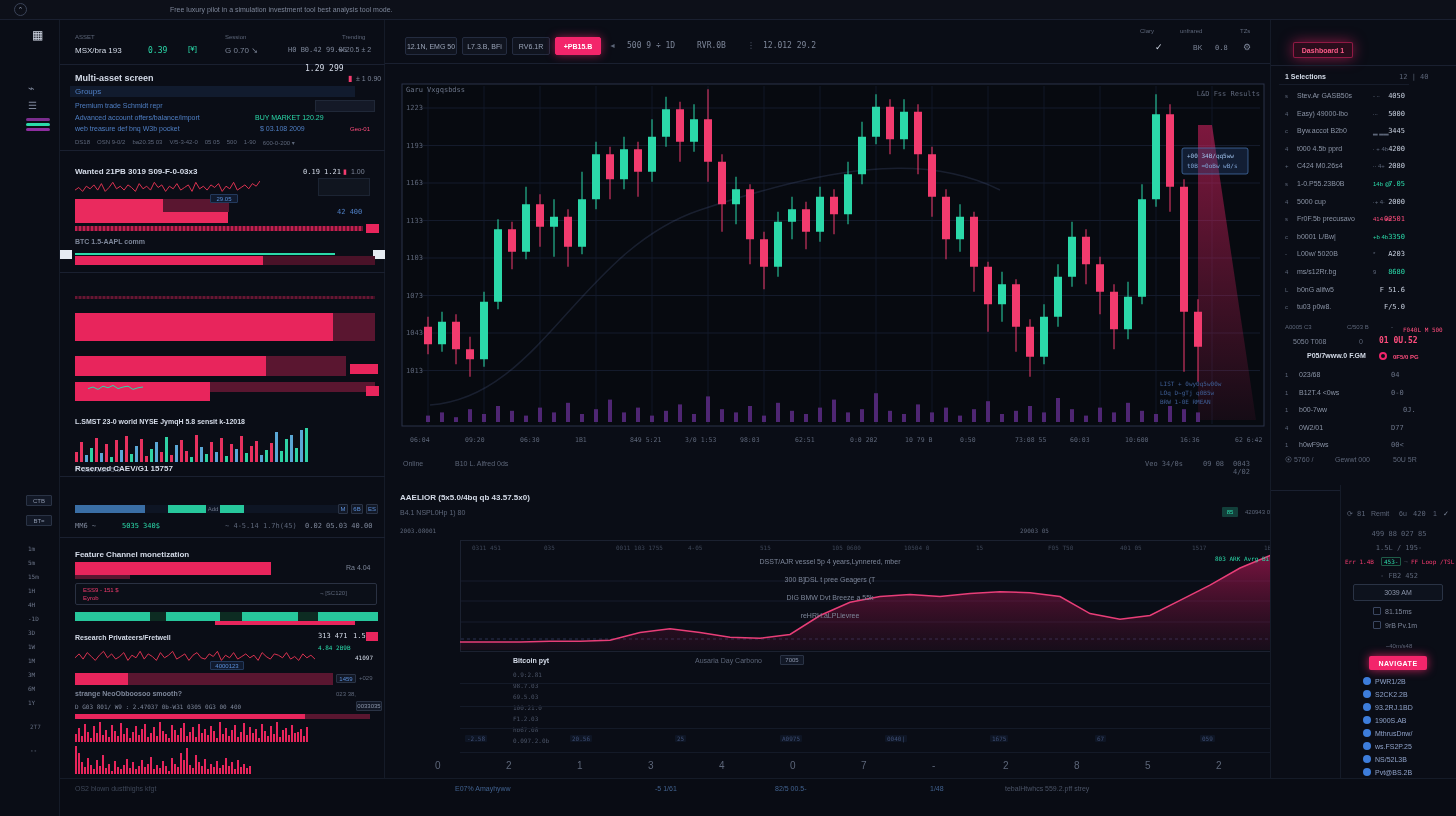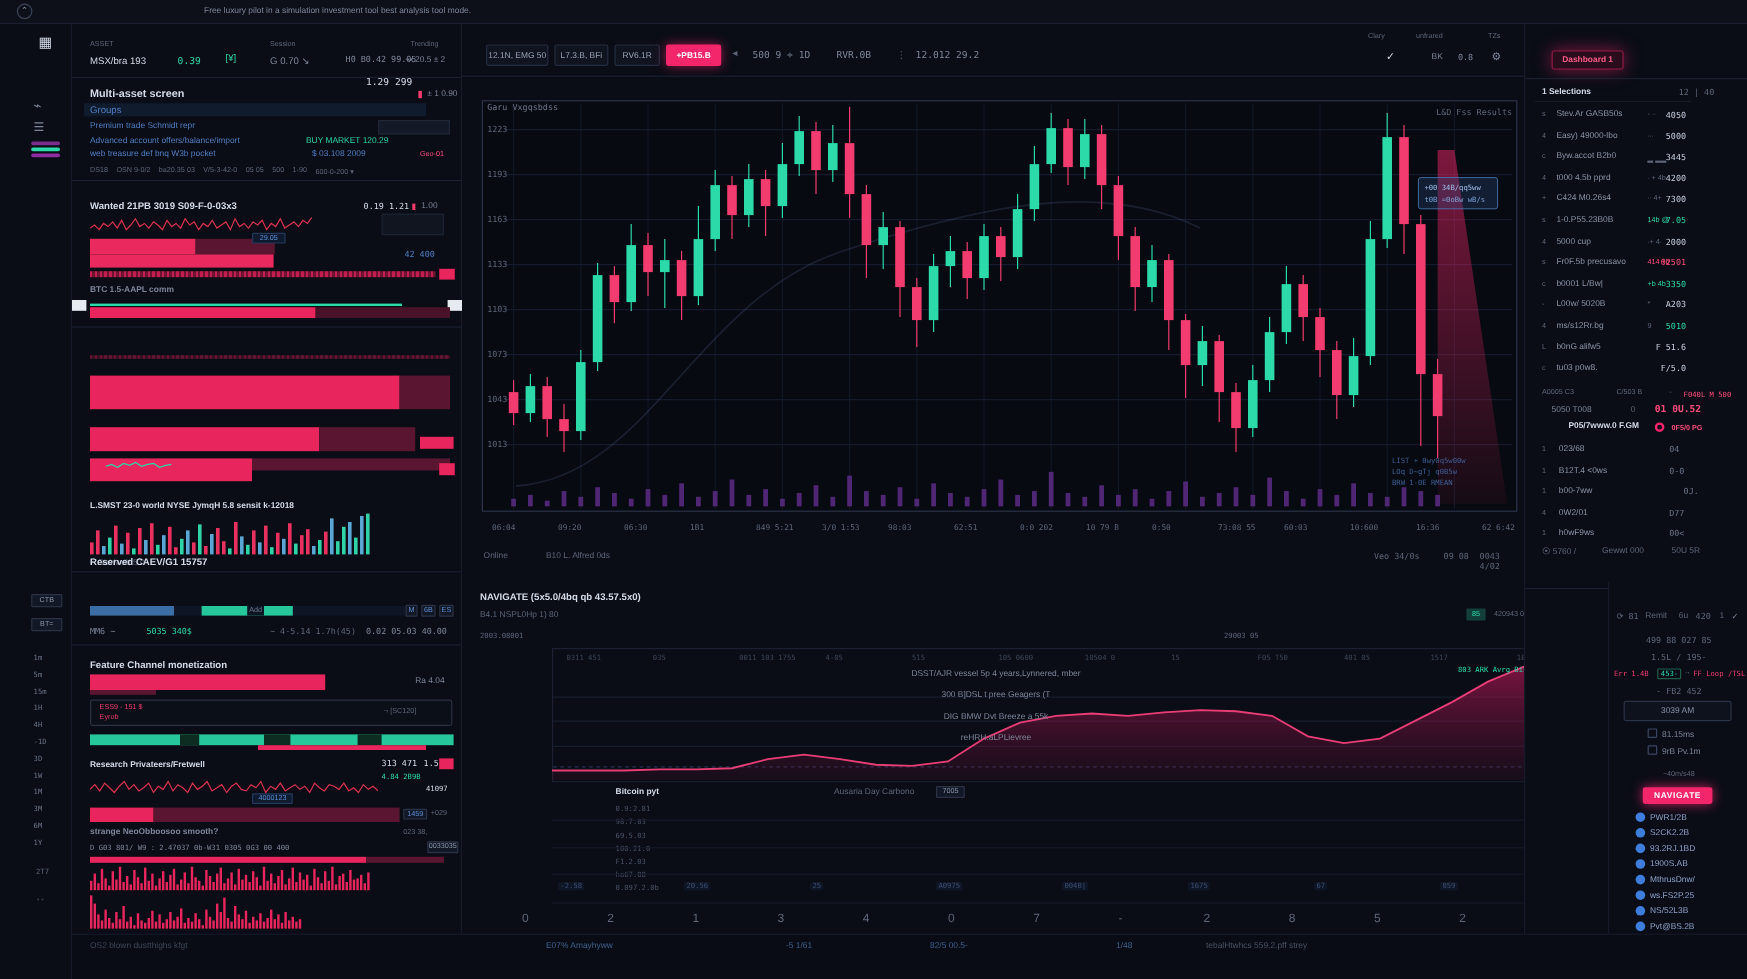--- a/index.html
+++ b/index.html
@@ -635,21 +635,21 @@
       <text x="835" y="362" font-size="6.5" fill="#5d6679">62 6:42</text>
     </svg>
   <div class="abs t7 mut" style="left:18px;top:440px;">Online</div>
   <div class="abs t7 mut" style="left:70px;top:440px;">B10 L. Alfred 0ds</div>
   <div class="abs t7 mut mono" style="left:760px;top:440px;">Veo 34/0s</div>
   <div class="abs t7 mut mono" style="left:818px;top:440px;">09 08</div>
   <div class="abs t7 mut mono" style="left:848px;top:440px;">0043 4/02</div>
 </div>
 
 <div class="panel" style="left:385px;top:485px;width:955px;height:293px;">
-  <div class="abs t8 bold wht" style="left:15px;top:8px;">NAVIGATE (5x5.0/4bq qb 43.57.5x0)</div>
+  <div class="abs t8 bold wht" style="left:15px;top:8px;">AAELIOR (5x5.0/4bq qb 43.57.5x0)</div>
   <div class="abs t7 mut" style="left:15px;top:24px;">B4.1 NSPL0Hp 1)    80</div>
   <div class="abs t6" style="left:837px;top:22px;width:16px;height:10px;background:rgba(43,217,169,.25);color:#2bd9a9;text-align:center;line-height:10px;border-radius:1px;">85</div>
   <div class="abs t6 mut" style="left:860px;top:24px;">420943 0.5s</div>
   <div class="abs t6 mut mono" style="left:15px;top:42px;">2003.08001</div>
   <div class="abs t6 mut mono" style="left:635px;top:42px;">29003 05</div>
   <svg id="svg-area" class="abs" style="left:75px;top:55px;" width="870" height="112">
       <defs>
         <linearGradient id="ag" x1="0" y1="0" x2="0" y2="1">
           <stop offset="0%" stop-color="#c2185b" stop-opacity="0.6"></stop>
           <stop offset="100%" stop-color="#7a0f3a" stop-opacity="0.12"></stop>
@@ -765,21 +765,21 @@
       <div style="position:absolute;left:0;top:52.800000000000004px;width:186px;height:17px;">
         <div class="t6 mut" style="position:absolute;left:14px;top:5px;">4</div>
         <div class="t7" style="position:absolute;left:26px;top:4px;color:#8b94a6;white-space:nowrap;">t000 4.5b pprd</div>
         <div class="t6" style="position:absolute;left:102px;top:5px;color:#5d6679">∙ + 4b</div>
         <div class="t7 mono" style="position: absolute; right: 52px; top: 4px; text-align: right; color: rgb(198, 206, 221);">4200</div>
       </div>
       <div style="position:absolute;left:0;top:70.4px;width:186px;height:17px;">
         <div class="t6 mut" style="position:absolute;left:14px;top:5px;">+</div>
         <div class="t7" style="position:absolute;left:26px;top:4px;color:#8b94a6;white-space:nowrap;">C424 M0.26s4</div>
         <div class="t6" style="position:absolute;left:102px;top:5px;color:#5d6679">∙∙ 4+</div>
-        <div class="t7 mono" style="position: absolute; right: 52px; top: 4px; text-align: right; color: rgb(198, 206, 221);">7300</div>
+        <div class="t7 mono" style="position: absolute; right: 52px; top: 4px; text-align: right; color: rgb(198, 206, 221);">2080</div>
       </div>
       <div style="position:absolute;left:0;top:88px;width:186px;height:17px;">
         <div class="t6 mut" style="position:absolute;left:14px;top:5px;">s</div>
         <div class="t7" style="position:absolute;left:26px;top:4px;color:#8b94a6;white-space:nowrap;">1-0.P55.23B0B</div>
         <div class="t6" style="position:absolute;left:102px;top:5px;color:#2bd9a9">14b @</div>
         <div class="t7 mono" style="position: absolute; right: 52px; top: 4px; text-align: right; color: rgb(43, 217, 169);">7.05</div>
       </div>
       <div style="position:absolute;left:0;top:105.60000000000001px;width:186px;height:17px;">
         <div class="t6 mut" style="position:absolute;left:14px;top:5px;">4</div>
         <div class="t7" style="position:absolute;left:26px;top:4px;color:#8b94a6;white-space:nowrap;">5000 cup</div>
@@ -801,21 +801,21 @@
       <div style="position:absolute;left:0;top:158.4px;width:186px;height:17px;">
         <div class="t6 mut" style="position:absolute;left:14px;top:5px;">-</div>
         <div class="t7" style="position:absolute;left:26px;top:4px;color:#8b94a6;white-space:nowrap;">L00w/ 5020B</div>
         <div class="t6" style="position:absolute;left:102px;top:5px;color:#5d6679">*</div>
         <div class="t7 mono" style="position: absolute; right: 52px; top: 4px; text-align: right; color: rgb(198, 206, 221);">A203</div>
       </div>
       <div style="position:absolute;left:0;top:176px;width:186px;height:17px;">
         <div class="t6 mut" style="position:absolute;left:14px;top:5px;">4</div>
         <div class="t7" style="position:absolute;left:26px;top:4px;color:#8b94a6;white-space:nowrap;">ms/s12Rr.bg</div>
         <div class="t6" style="position:absolute;left:102px;top:5px;color:#5d6679">9</div>
-        <div class="t7 mono" style="position: absolute; right: 52px; top: 4px; text-align: right; color: rgb(43, 217, 169);">5010</div>
+        <div class="t7 mono" style="position: absolute; right: 52px; top: 4px; text-align: right; color: rgb(43, 217, 169);">8680</div>
       </div>
       <div style="position:absolute;left:0;top:193.60000000000002px;width:186px;height:17px;">
         <div class="t6 mut" style="position:absolute;left:14px;top:5px;">L</div>
         <div class="t7" style="position:absolute;left:26px;top:4px;color:#8b94a6;white-space:nowrap;">b0nG alifw5</div>
         <div class="t6" style="position:absolute;left:102px;top:5px;color:#5d6679"></div>
         <div class="t7 mono" style="position: absolute; right: 52px; top: 4px; text-align: right; color: rgb(198, 206, 221);">F 51.6</div>
       </div>
       <div style="position:absolute;left:0;top:211.20000000000002px;width:186px;height:17px;">
         <div class="t6 mut" style="position:absolute;left:14px;top:5px;">c</div>
         <div class="t7" style="position:absolute;left:26px;top:4px;color:#8b94a6;white-space:nowrap;">tu03 p0w8.</div>

